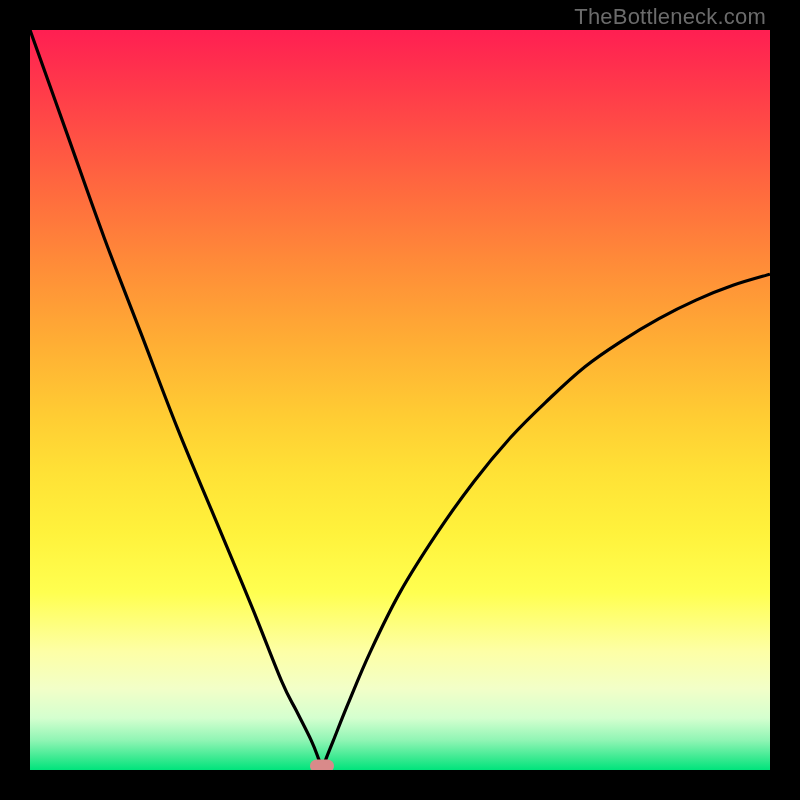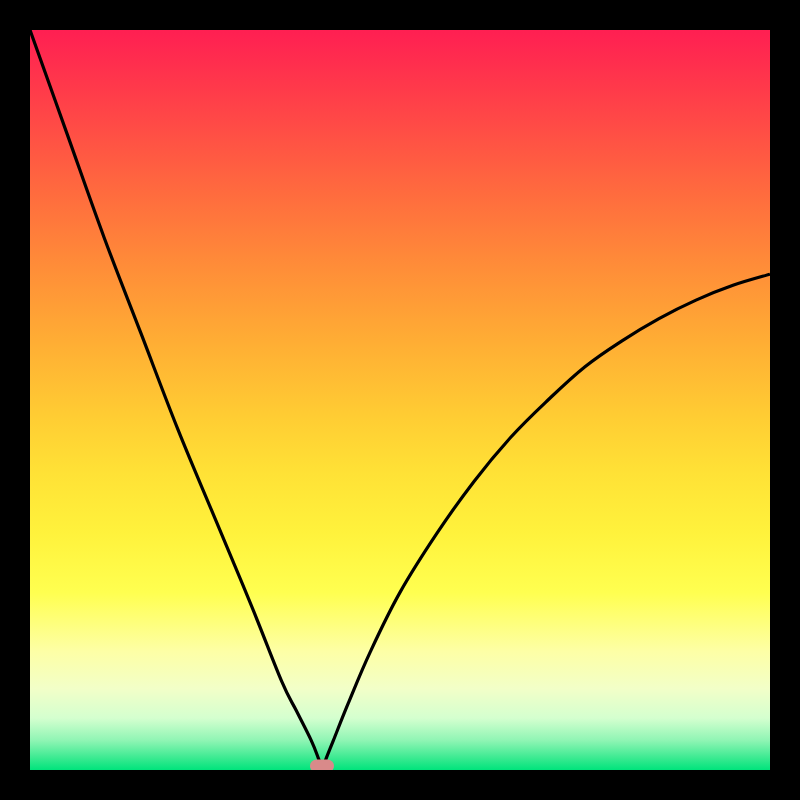--- a/index.html
+++ b/index.html
@@ -66,20 +66,21 @@
     background: #d98a8a;
     border-radius: 7px;
     z-index: 6;
     transform: translate(-50%, -50%);
   }
 </style>
 </head>
 <body>
 
 <div class="outer">
+  <div class="watermark">TheBottleneck.com</div>
 
   <div class="plot-frame">
     <svg class="curve" viewBox="0 0 740 740" preserveAspectRatio="none">
       <path id="curve-path" fill="none" stroke="#000" stroke-width="3.2" d="M 0.00 0.00 C 6.66 18.65, 23.68 66.30, 37.00 103.60 C 50.32 140.90, 60.68 171.24, 74.00 207.20 C 87.32 243.16, 97.68 268.77, 111.00 303.40 C 124.32 338.03, 134.68 366.30, 148.00 399.60 C 161.32 432.90, 171.68 456.43, 185.00 488.40 C 198.32 520.37, 210.01 547.90, 222.00 577.20 C 233.99 606.50, 243.61 632.55, 251.60 651.20 C 259.59 669.85, 261.07 670.14, 266.40 680.80 C 271.73 691.46, 277.20 701.74, 281.20 710.40 C 285.20 719.06, 286.60 723.57, 288.60 728.90 C 290.60 734.23, 290.97 740.00, 292.30 740.00 C 293.63 740.00, 294.00 734.23, 296.00 728.90 C 298.00 723.57, 299.40 720.39, 303.40 710.40 C 307.40 700.41, 311.54 689.38, 318.20 673.40 C 324.86 657.42, 331.08 641.58, 340.40 621.60 C 349.72 601.62, 358.01 583.71, 370.00 562.40 C 381.99 541.09, 393.68 523.18, 407.00 503.20 C 420.32 483.22, 430.68 468.72, 444.00 451.40 C 457.32 434.08, 467.68 421.65, 481.00 407.00 C 494.32 392.35, 504.68 382.65, 518.00 370.00 C 531.32 357.35, 541.68 347.36, 555.00 336.70 C 568.32 326.04, 578.68 319.46, 592.00 310.80 C 605.32 302.14, 615.68 295.93, 629.00 288.60 C 642.32 281.27, 652.68 276.09, 666.00 270.10 C 679.32 264.11, 689.68 259.96, 703.00 255.30 C 716.32 250.64, 733.34 246.20, 740.00 244.20"></path>
     </svg>
     <div id="min-marker" class="marker" style="left: 292.3px; top: 736px;"></div>
   </div>
 </div>
 
 </body></html>

